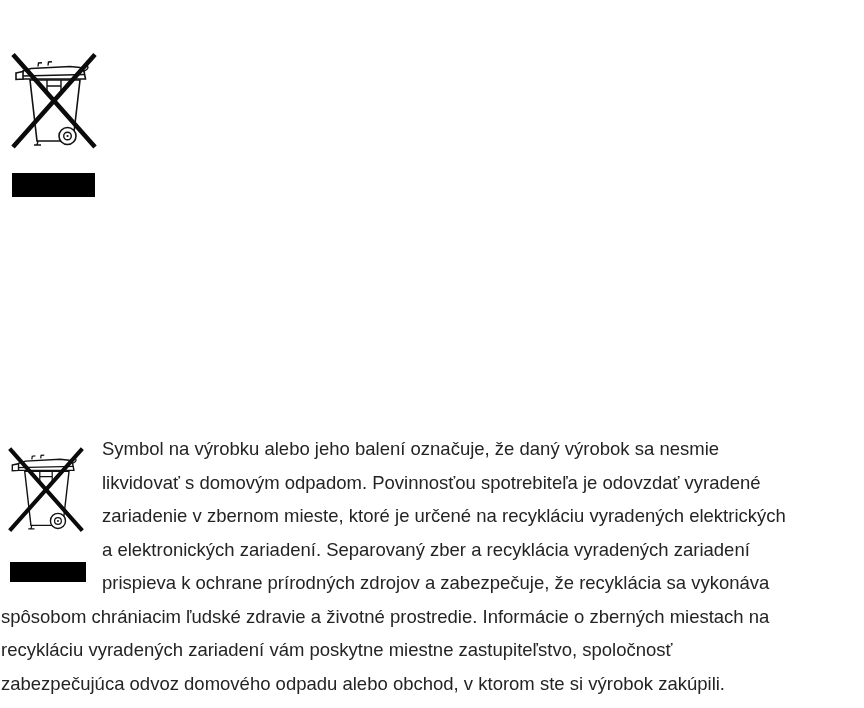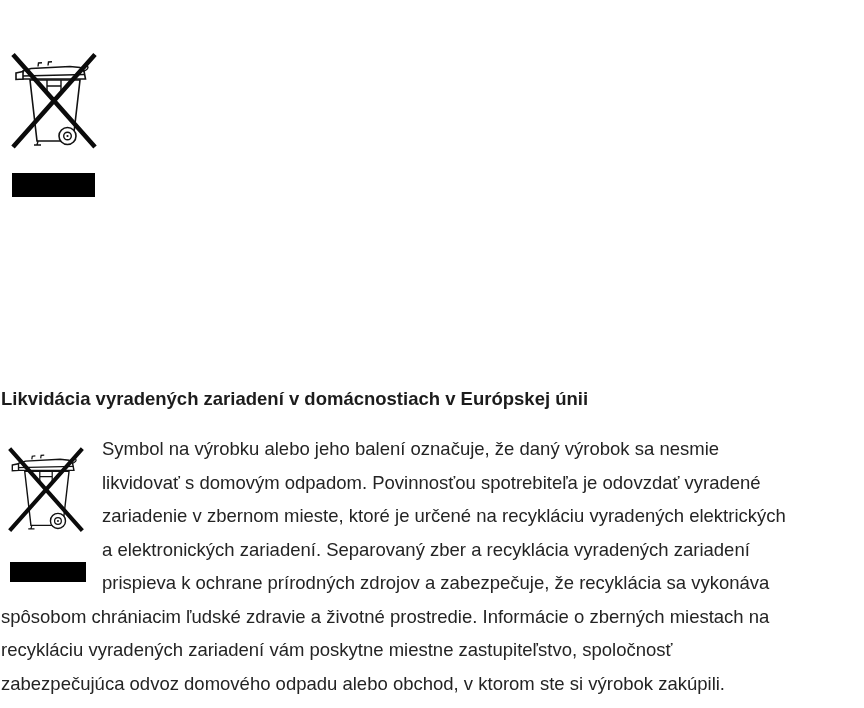--- a/index.html
+++ b/index.html
@@ -81,21 +81,20 @@
     </defs>
   </svg>
 
   <div class="weee weee-top">
     <svg width="88" height="100" viewBox="0 0 88 100">
       <use href="#weee-bin"></use>
     </svg>
     <div class="blackbar"></div>
   </div>
 
-  <h1 class="heading">Likvidácia vyradených zariadení v domácnostiach v Európskej únii</h1>
 
   <div class="weee weee-small">
     <svg width="78" height="96" viewBox="0 0 88 100">
       <use href="#weee-bin"></use>
     </svg>
     <div class="blackbar"></div>
   </div>
 
   <div class="bodytext">
     <div class="line indent">Symbol na výrobku alebo jeho balení označuje, že daný výrobok sa nesmie</div>

